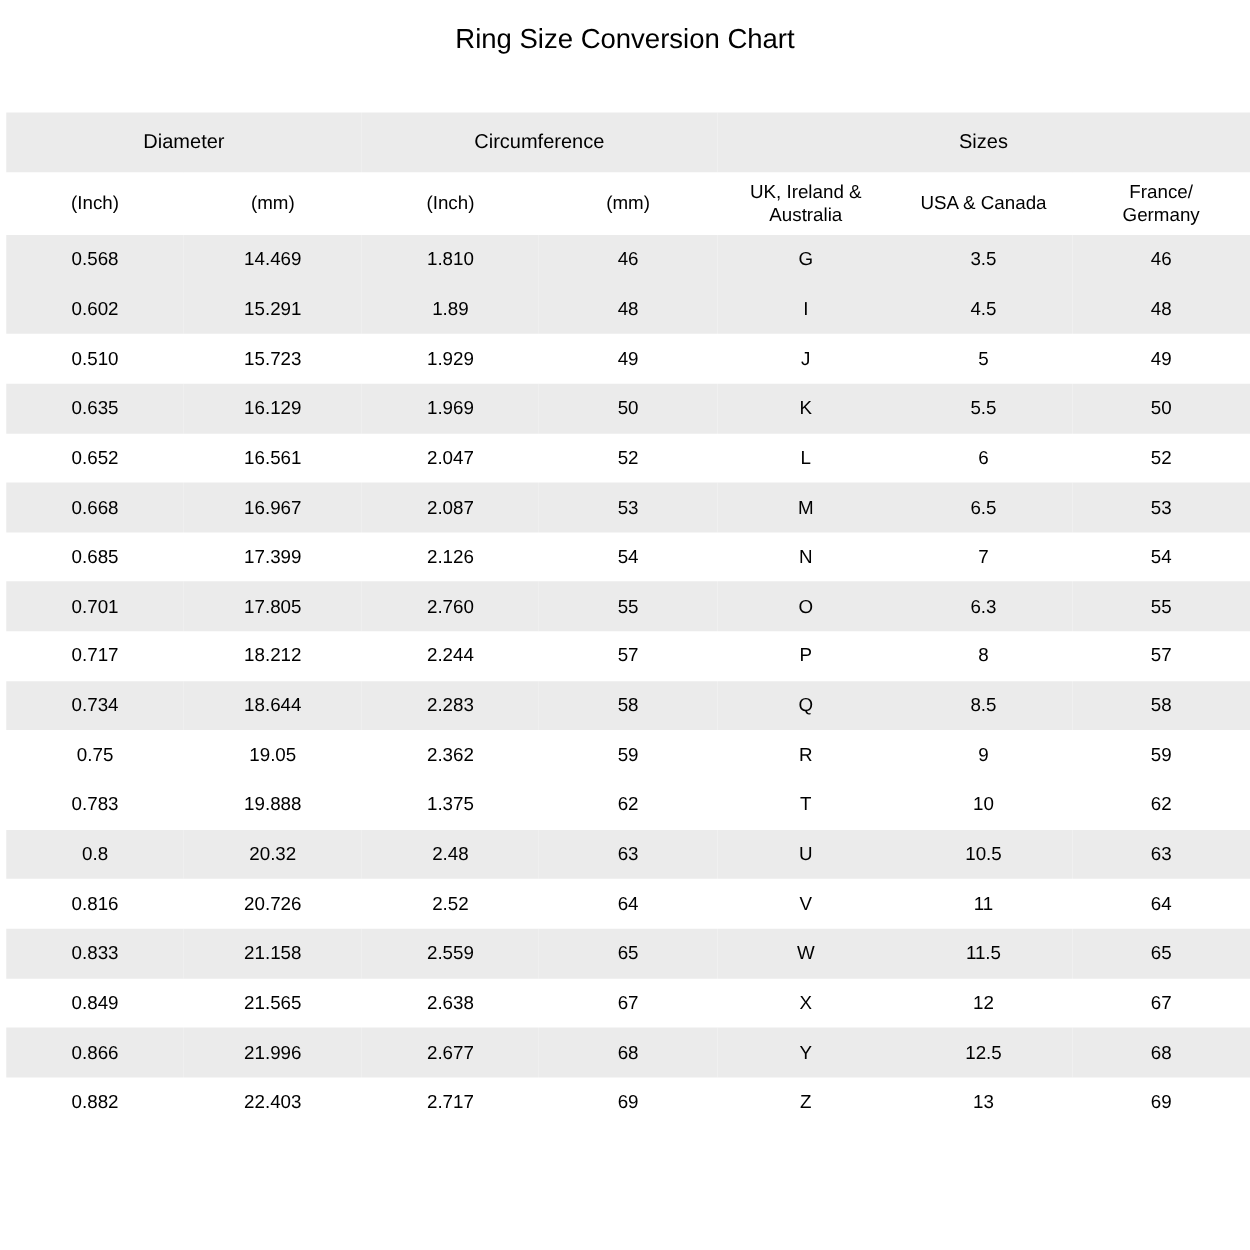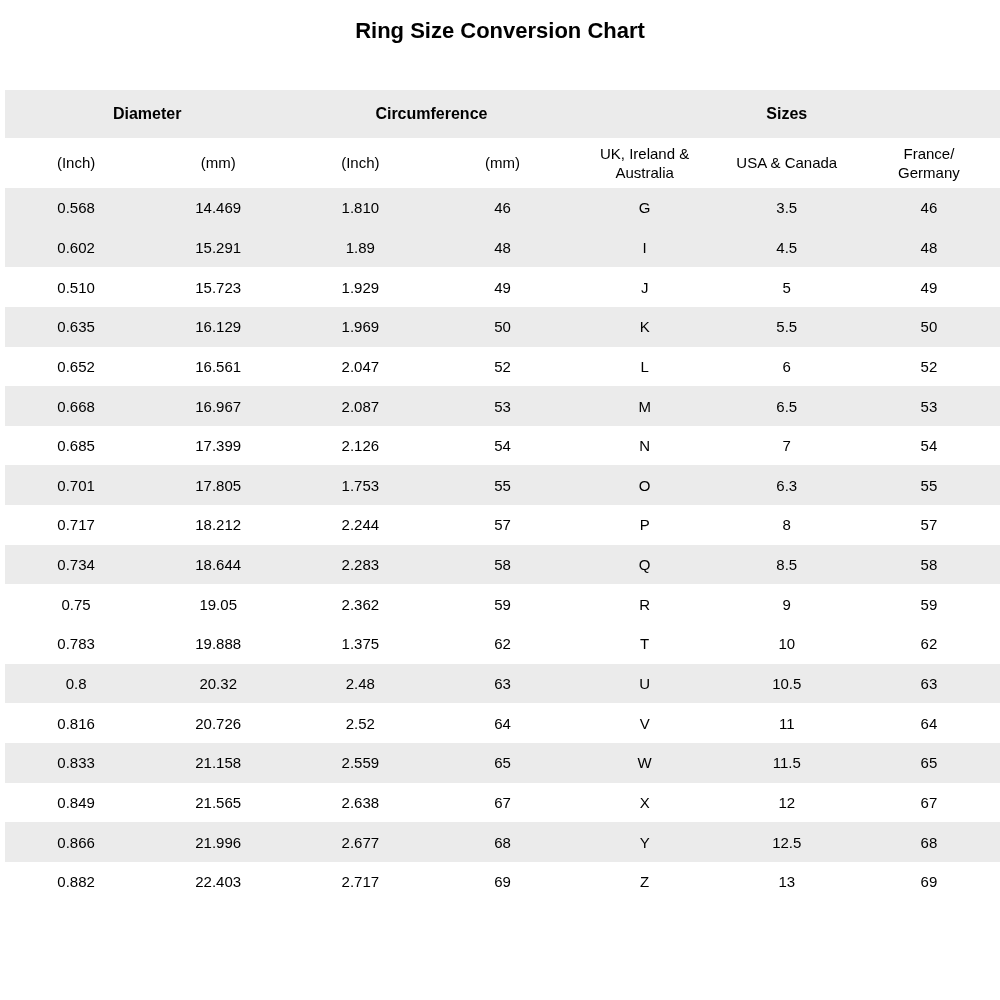--- a/index.html
+++ b/index.html
@@ -10,34 +10,34 @@
     background: #ffffff;
     color: #000000;
     font-family: "Liberation Sans", sans-serif;
   }
   .page-title {
     margin: 0;
     padding-top: 18px;
     height: 44px;
     text-align: center;
     font-size: 22px;
-    font-weight: bold;
+    font-weight: normal;
     line-height: 26px;
   }
   table.ring-table {
     border-collapse: collapse;
     table-layout: fixed;
     width: 995px;
     margin: 46px 0 0 5px;
   }
   thead tr.group-row th {
     background: #ebebeb;
     height: 48px;
     font-size: 16px;
-    font-weight: bold;
+    font-weight: normal;
     text-align: center;
     vertical-align: middle;
     padding: 0;
   }
   thead tr.colhead-row th {
     background: #ffffff;
     height: 50px;
     font-size: 15px;
     font-weight: normal;
     text-align: center;
@@ -145,21 +145,21 @@
         <td>17.399</td>
         <td>2.126</td>
         <td>54</td>
         <td>N</td>
         <td>7</td>
         <td>54</td>
       </tr>
       <tr class="stripe">
         <td>0.701</td>
         <td>17.805</td>
-        <td>1.753</td>
+        <td>2.760</td>
         <td>55</td>
         <td>O</td>
         <td>6.3</td>
         <td>55</td>
       </tr>
       <tr>
         <td>0.717</td>
         <td>18.212</td>
         <td>2.244</td>
         <td>57</td>

